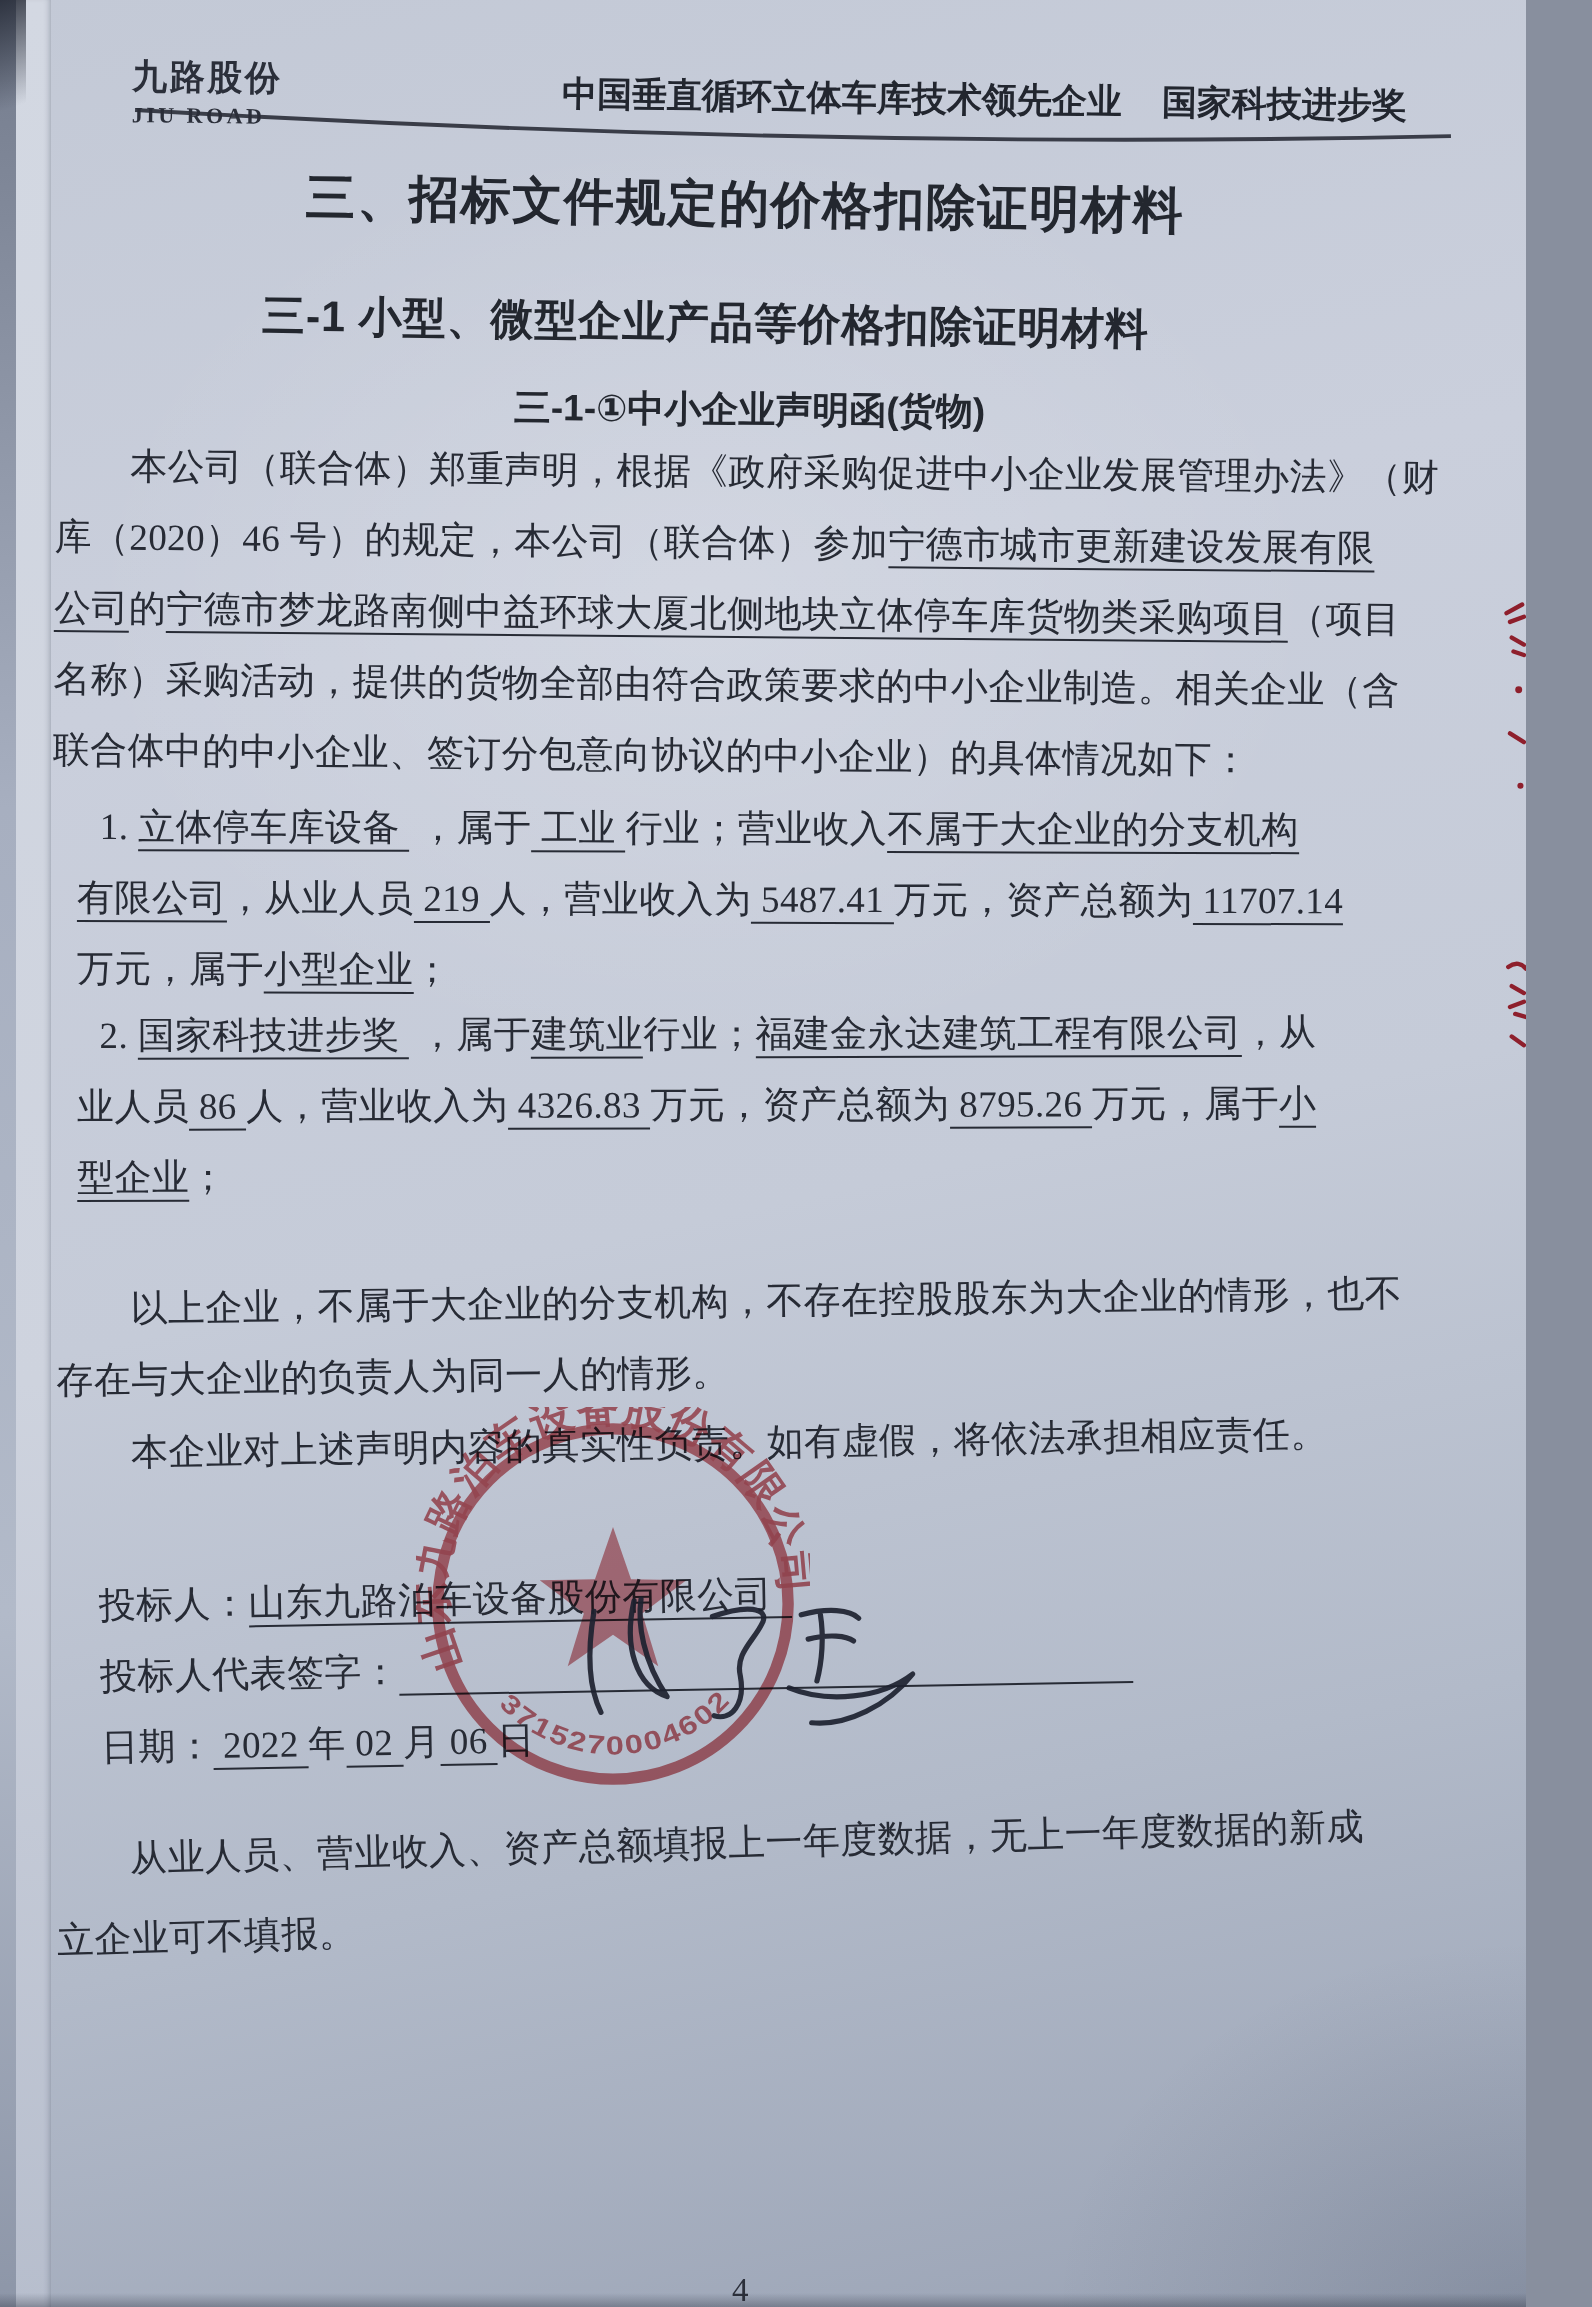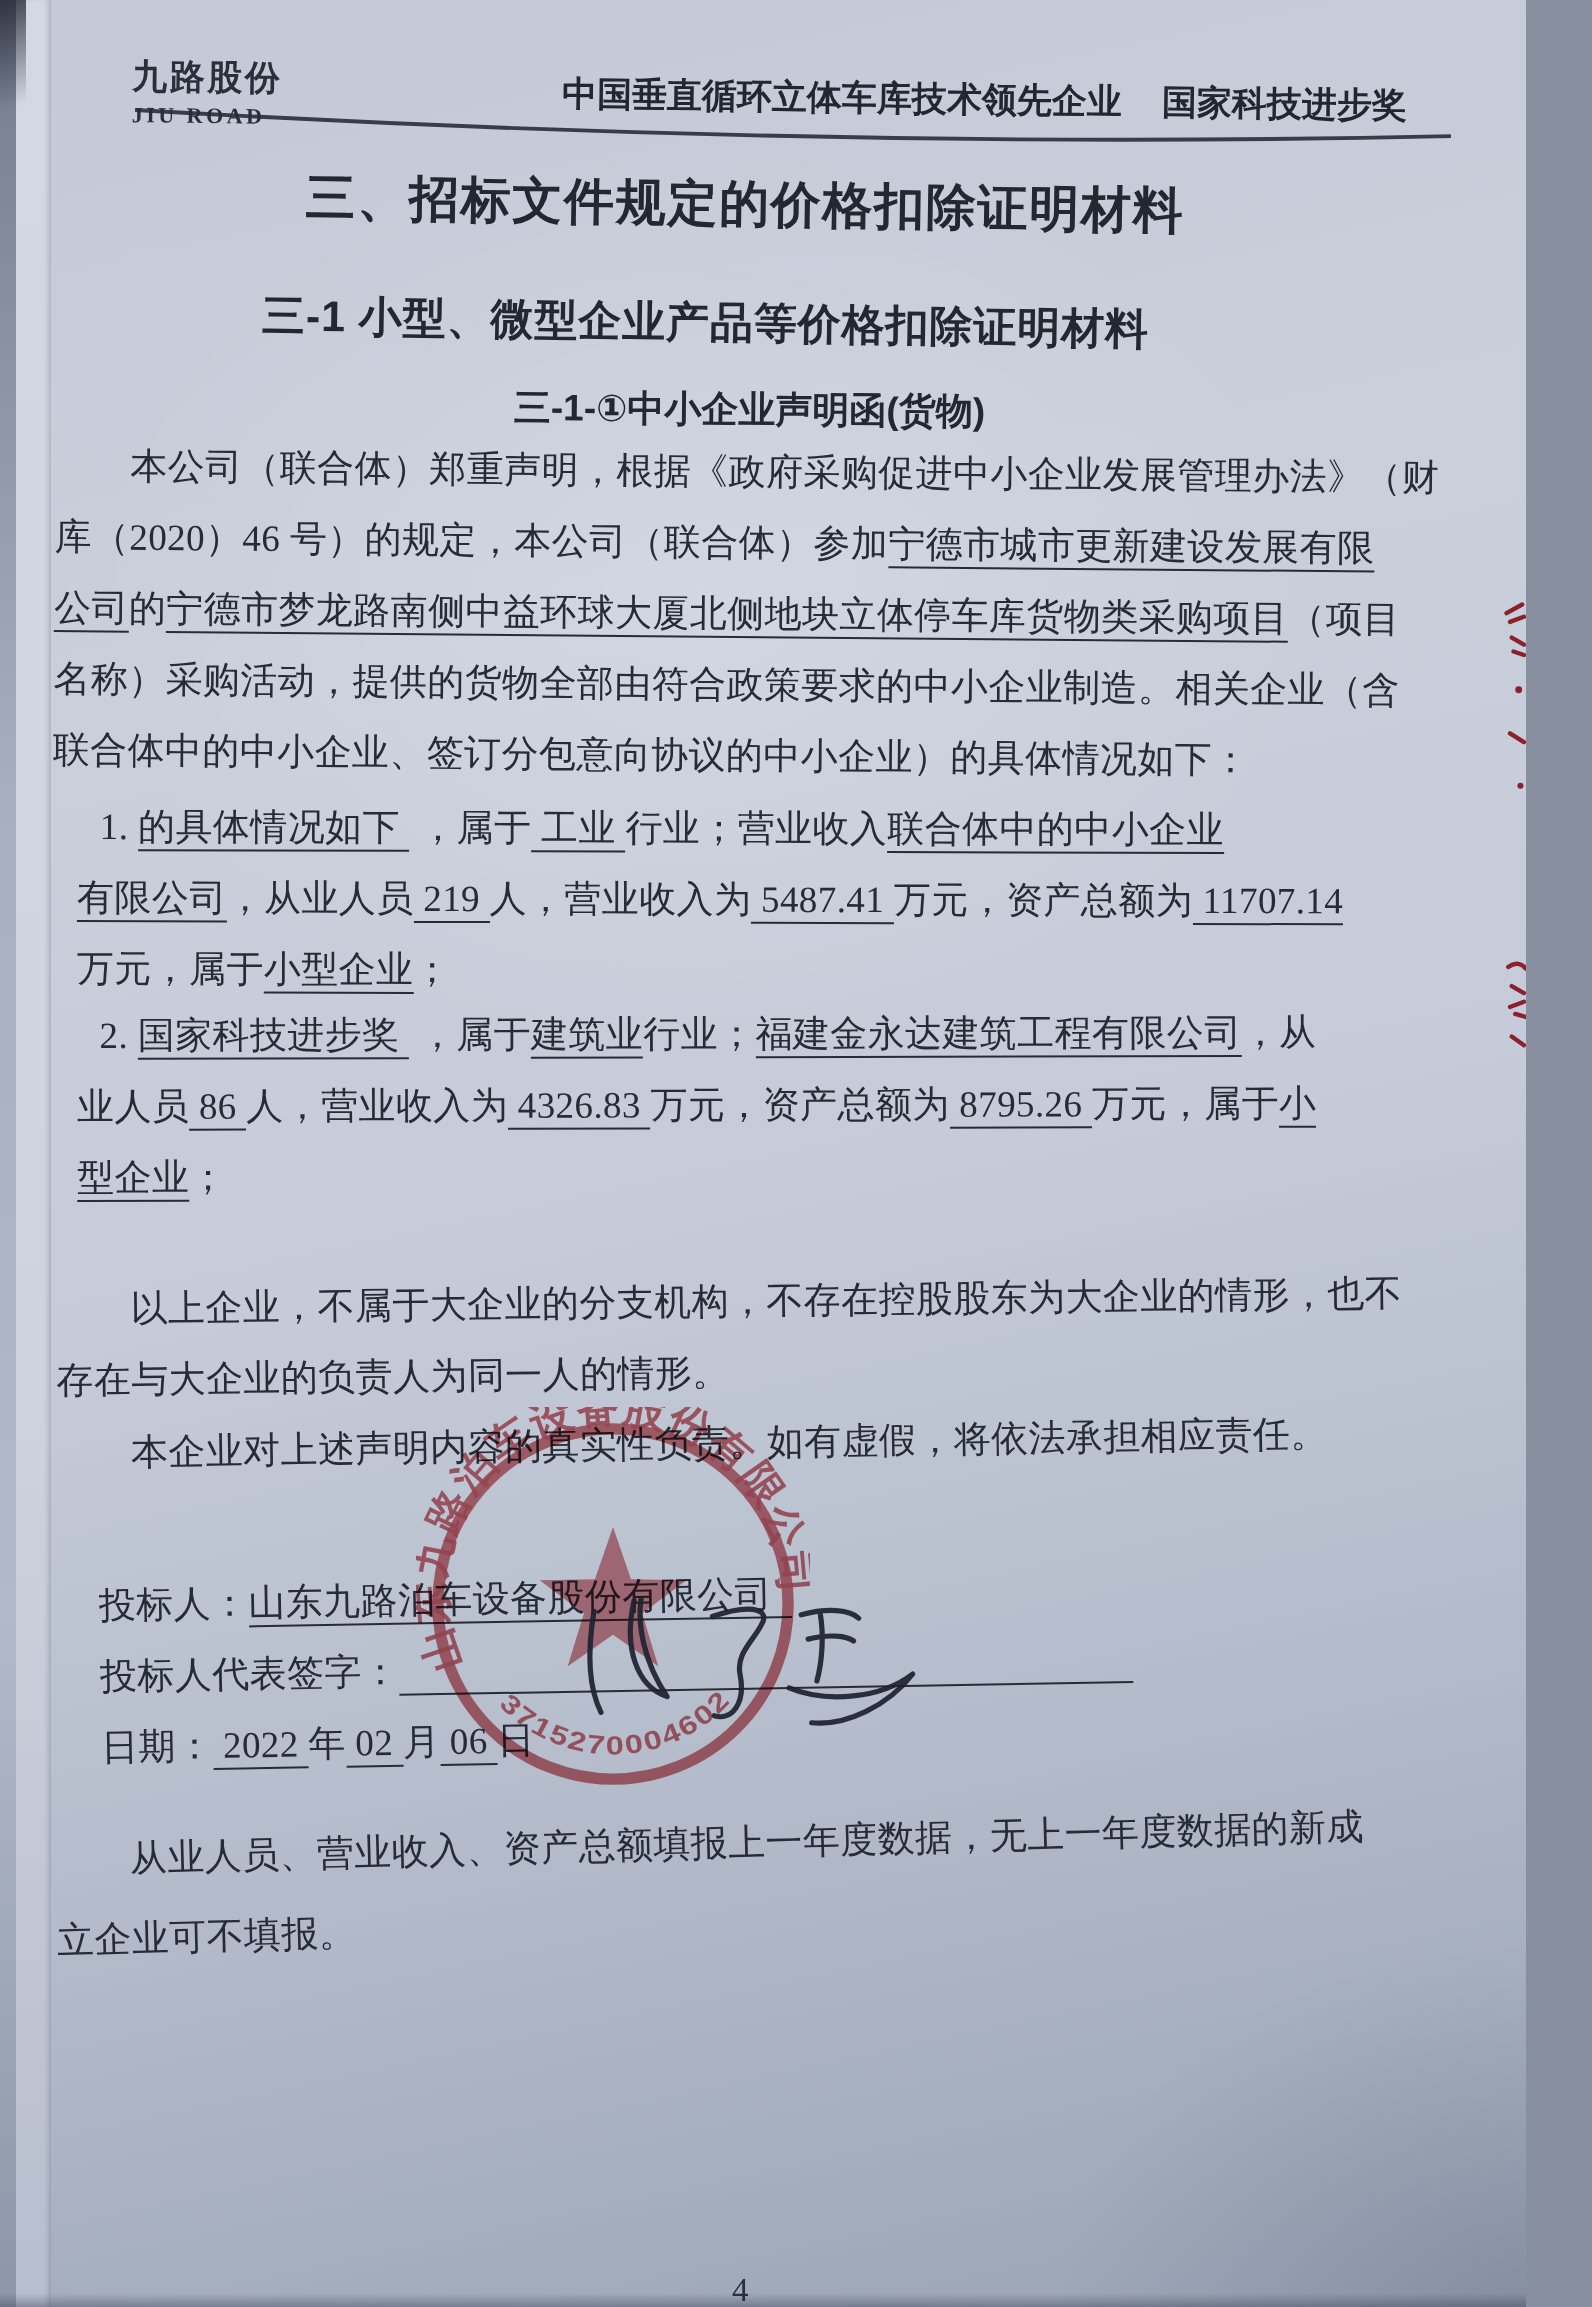--- a/index.html
+++ b/index.html
@@ -92,21 +92,21 @@
   <div class="title-sub2">三-1-①中小企业声明函(货物)</div>
 
   <div class="block para1">
       <div class="tline indent"><span>本公司（联合体）郑重声明，根据《政府采购促进中小企业发展管理办法》（财</span></div>
       <div class="tline"><span>库（2020）46 号）的规定，本公司（联合体）参加</span><span class="u">宁德市城市更新建设发展有限</span></div>
       <div class="tline"><span class="u">公司</span><span>的</span><span class="u">宁德市梦龙路南侧中益环球大厦北侧地块立体停车库货物类采购项目</span><span>（项目</span></div>
       <div class="tline"><span>名称）采购活动，提供的货物全部由符合政策要求的中小企业制造。相关企业（含</span></div>
       <div class="tline"><span>联合体中的中小企业、签订分包意向协议的中小企业）的具体情况如下：</span></div>
     </div>
   <div class="block item1">
-      <div class="tline indent-sm"><span>1. </span><span class="u">的具体情况如下 </span><span> ，属于</span><span class="u"> 工业 </span><span>行业；营业收入</span><span class="u">联合体中的中小企业</span></div>
+      <div class="tline indent-sm"><span>1. </span><span class="u">立体停车库设备 </span><span> ，属于</span><span class="u"> 工业 </span><span>行业；营业收入</span><span class="u">不属于大企业的分支机构</span></div>
       <div class="tline"><span class="u">有限公司</span><span>，从业人员</span><span class="u"> 219 </span><span>人，营业收入为</span><span class="u"> 5487.41 </span><span>万元，资产总额为</span><span class="u"> 11707.14</span></div>
       <div class="tline"><span>万元，属于</span><span class="u">小型企业</span><span>；</span></div>
     </div>
   <div class="block item2">
       <div class="tline indent-sm"><span>2. </span><span class="u">国家科技进步奖 </span><span> ，属于</span><span class="u">建筑业</span><span>行业；</span><span class="u">福建金永达建筑工程有限公司</span><span>，从</span></div>
       <div class="tline"><span>业人员</span><span class="u"> 86 </span><span>人，营业收入为</span><span class="u"> 4326.83 </span><span>万元，资产总额为</span><span class="u"> 8795.26 </span><span>万元，属于</span><span class="u">小</span></div>
       <div class="tline"><span class="u">型企业</span><span>；</span></div>
     </div>
   <div class="block para2">
       <div class="tline indent"><span>以上企业，不属于大企业的分支机构，不存在控股股东为大企业的情形，也不</span></div>

